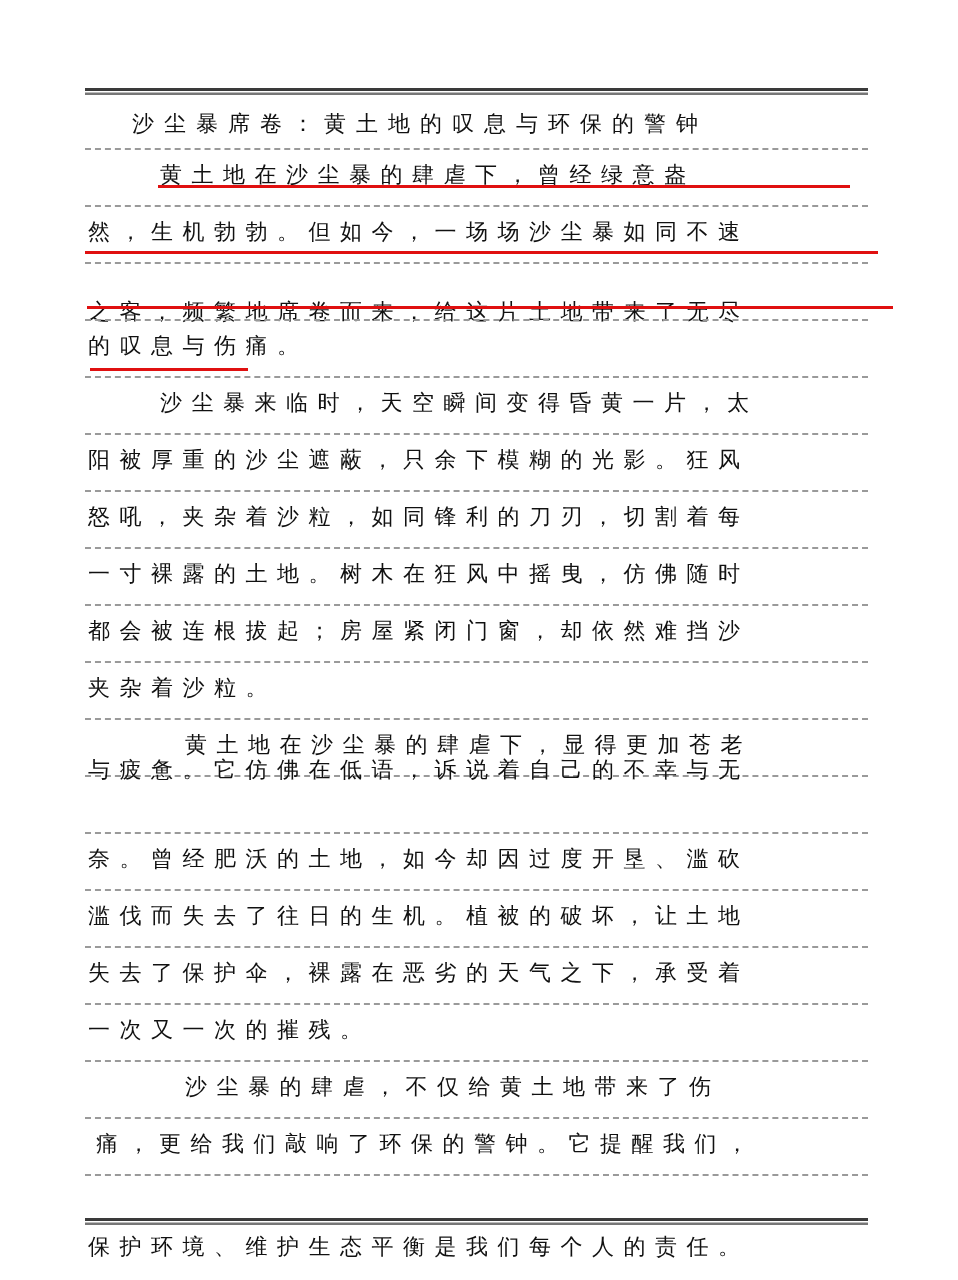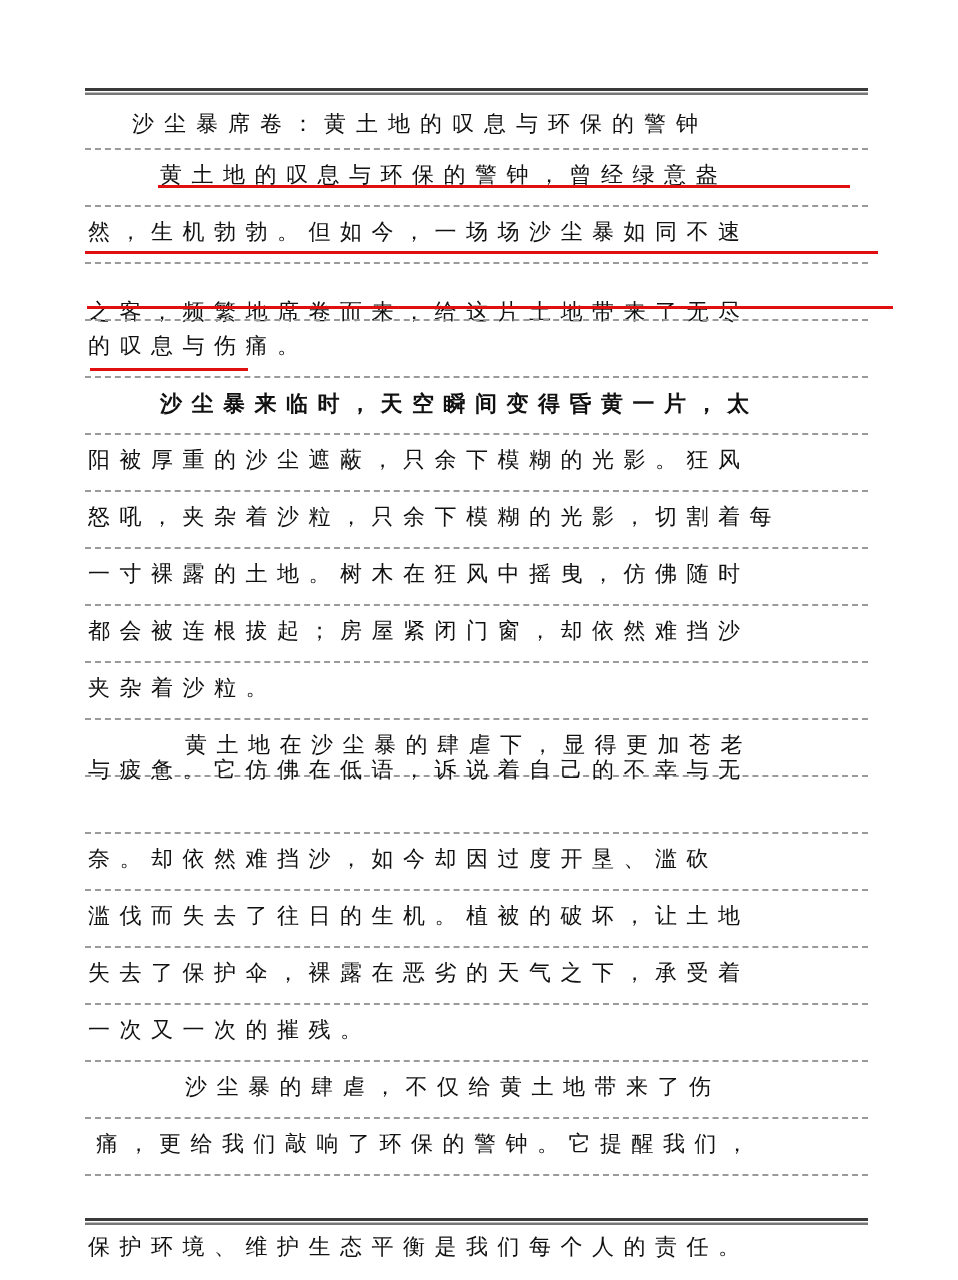--- a/index.html
+++ b/index.html
@@ -16,54 +16,54 @@
   .underline-red { position: absolute; height: 3px; background: #e01010; }
 </style>
 </head>
 <body>
 
 <div class="rule-double" style="top:88px;"></div>
 
 <div class="line title" style="top:104px; left:132px;">沙尘暴席卷：黄土地的叹息与环保的警钟</div>
 <div class="dash" style="top:148px;"></div>
 
-<div class="line" style="top:155px; left:160px;">黄土地的叹息与环保的警钟，曾经绿意盎</div>
+<div class="line" style="top:155px; left:160px;">黄土地在沙尘暴的肆虐下，曾经绿意盎</div>
 <div class="underline-red" style="top:185px; left:158px; width:692px;"></div>
 <div class="dash" style="top:205px;"></div>
 
 <div class="line" style="top:212px;">然，生机勃勃。但如今，一场场沙尘暴如同不速</div>
 <div class="underline-red" style="top:251px; left:85px; width:793px;"></div>
 <div class="dash" style="top:262px;"></div>
 
 <div class="line" style="top:260px;margin-top:32px;">之客，频繁地席卷而来，给这片土地带来了无尽</div>
 <div class="underline-red" style="top:306px; left:87px; width:806px;"></div>
 <div class="dash" style="top:319px;"></div>
 
 <div class="line" style="top:326px;">的叹息与伤痛。</div>
 <div class="underline-red" style="top:368px; left:90px; width:158px;"></div>
 <div class="dash" style="top:376px;"></div>
 
-<div class="line" style="top:383px; left:160px;font-weight:bold;">沙尘暴来临时，天空瞬间变得昏黄一片，太</div>
+<div class="line" style="top:383px; left:160px;">沙尘暴来临时，天空瞬间变得昏黄一片，太</div>
 <div class="dash" style="top:433px;"></div>
 <div class="line" style="top:440px;">阳被厚重的沙尘遮蔽，只余下模糊的光影。狂风</div>
 <div class="dash" style="top:490px;"></div>
-<div class="line" style="top:497px;">怒吼，夹杂着沙粒，只余下模糊的光影，切割着每</div>
+<div class="line" style="top:497px;">怒吼，夹杂着沙粒，如同锋利的刀刃，切割着每</div>
 <div class="dash" style="top:547px;"></div>
 <div class="line" style="top:554px;">一寸裸露的土地。树木在狂风中摇曳，仿佛随时</div>
 <div class="dash" style="top:604px;"></div>
 <div class="line" style="top:611px;">都会被连根拔起；房屋紧闭门窗，却依然难挡沙</div>
 <div class="dash" style="top:661px;"></div>
 <div class="line" style="top:668px;">夹杂着沙粒。</div>
 <div class="dash" style="top:718px;"></div>
 
 <div class="line" style="top:725px; left:185px;">黄土地在沙尘暴的肆虐下，显得更加苍老</div>
 <div class="dash" style="top:775px;"></div>
 <div class="line" style="top:750px;">与疲惫。它仿佛在低语，诉说着自己的不幸与无</div>
 <div class="dash" style="top:832px;"></div>
-<div class="line" style="top:839px;">奈。却依然难挡沙，如今却因过度开垦、滥砍</div>
+<div class="line" style="top:839px;">奈。曾经肥沃的土地，如今却因过度开垦、滥砍</div>
 <div class="dash" style="top:889px;"></div>
 <div class="line" style="top:896px;">滥伐而失去了往日的生机。植被的破坏，让土地</div>
 <div class="dash" style="top:946px;"></div>
 <div class="line" style="top:953px;">失去了保护伞，裸露在恶劣的天气之下，承受着</div>
 <div class="dash" style="top:1003px;"></div>
 <div class="line" style="top:1010px;">一次又一次的摧残。</div>
 <div class="dash" style="top:1060px;"></div>
 
 <div class="line" style="top:1067px; left:185px;">沙尘暴的肆虐，不仅给黄土地带来了伤</div>
 <div class="dash" style="top:1117px;"></div>

